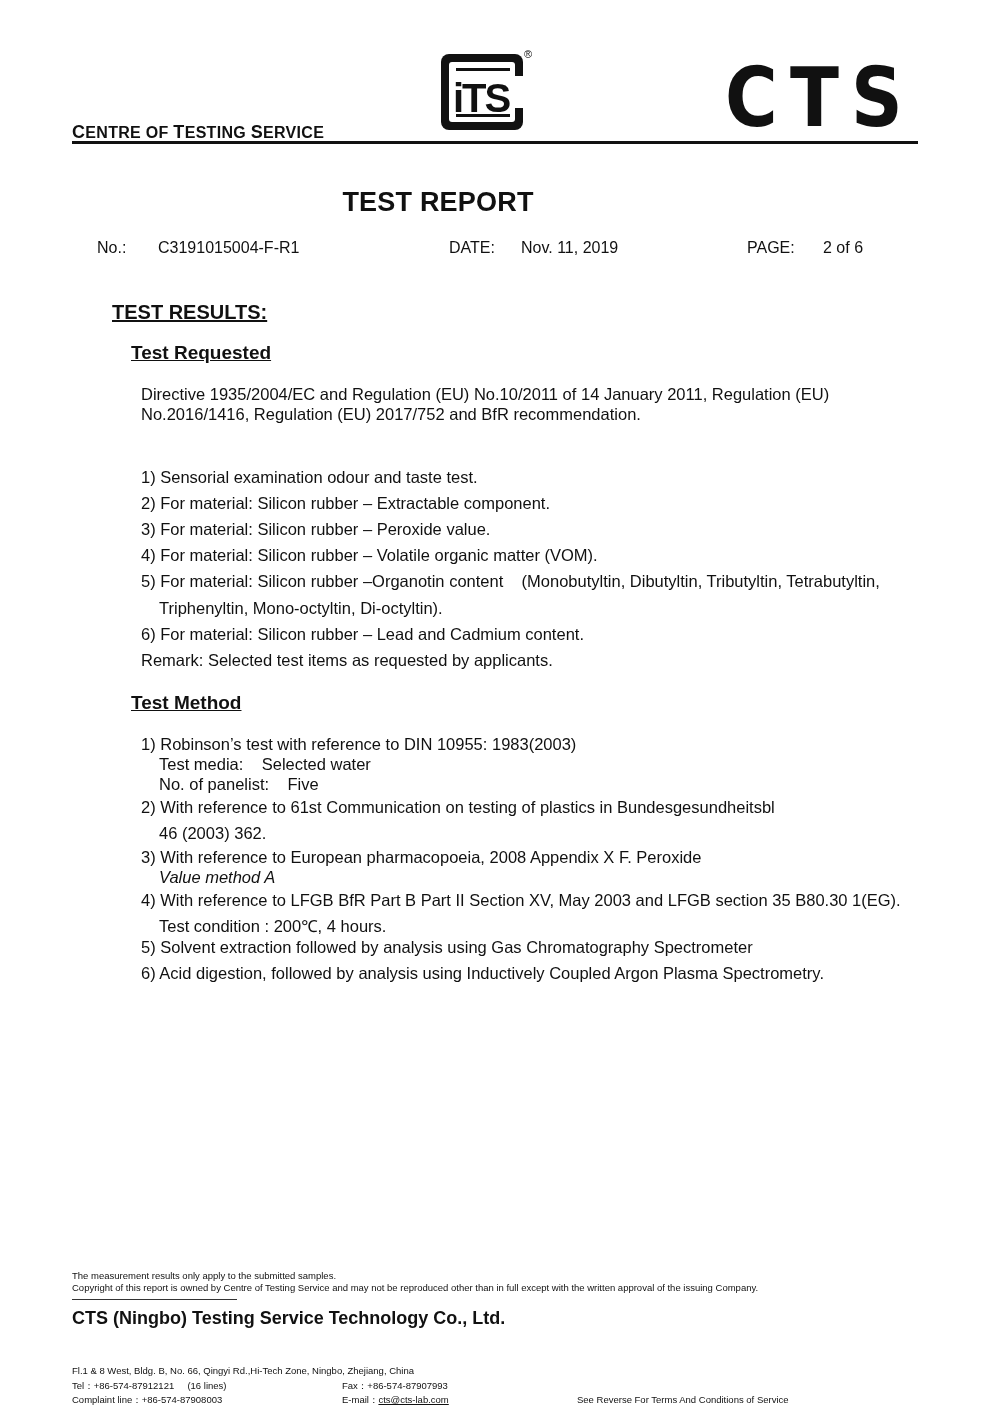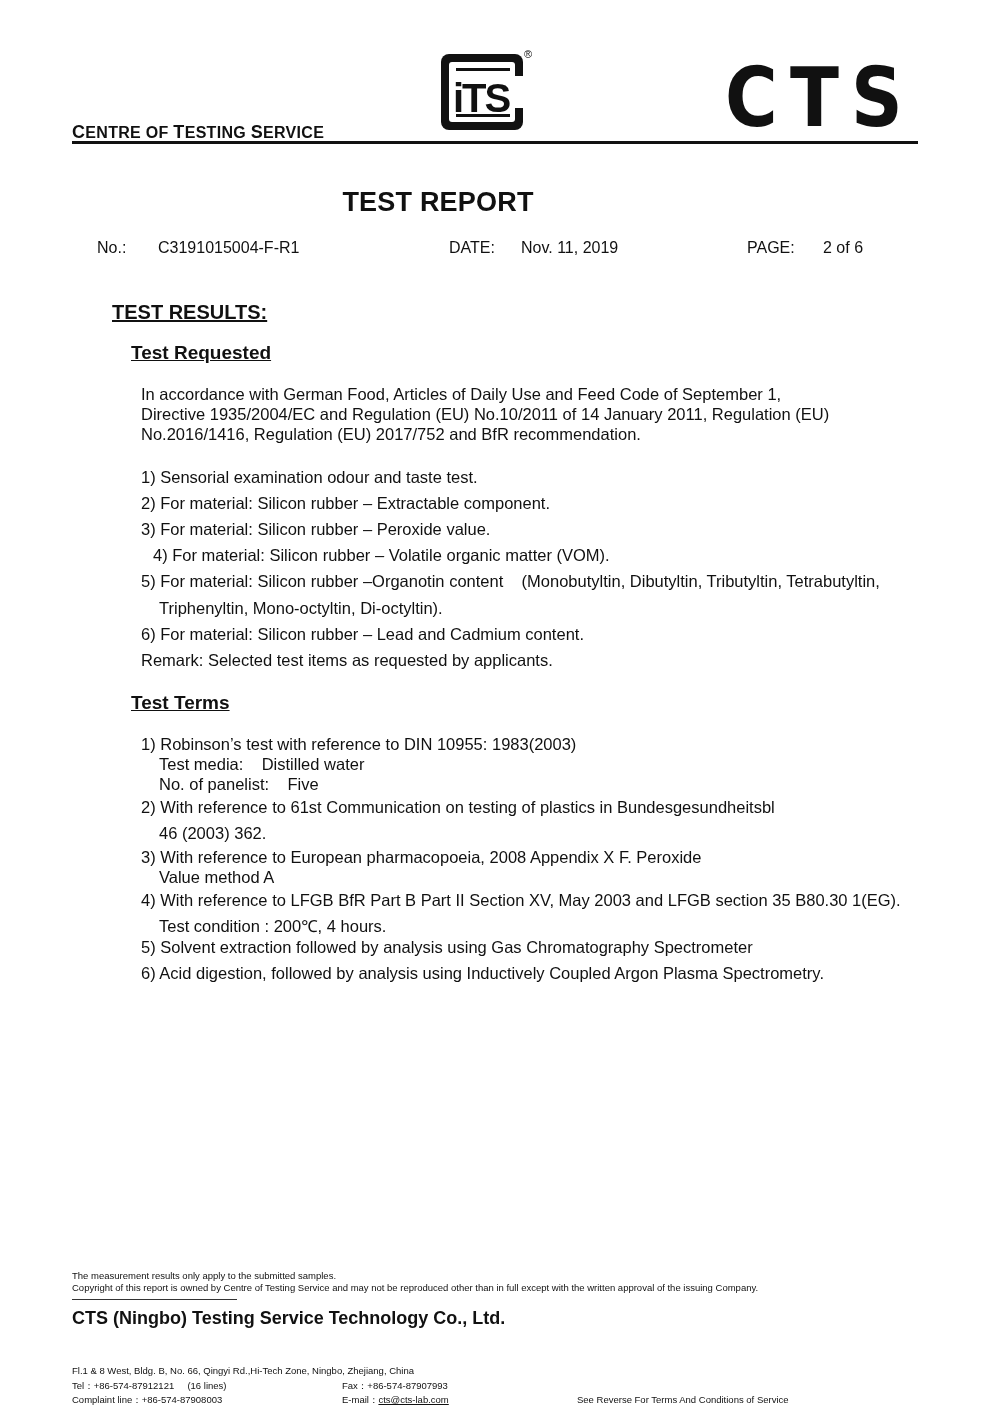--- a/index.html
+++ b/index.html
@@ -53,43 +53,42 @@
 <div class="abs meta" style="left:433px;">DATE:</div>
 <div class="abs meta" style="left:505px;">Nov. 11, 2019</div>
 <div class="abs meta" style="left:731px;">PAGE:</div>
 <div class="abs meta" style="left:807px;">2 of 6</div>
 
 <div class="abs h-results">TEST RESULTS:</div>
 
 <div class="abs h-sub" style="top:342px;">Test Requested</div>
 
 <div class="abs para">
-  <div>In accordance with German Food, Articles of Daily Use and Feed Code of September 1,</div>
   <div>Directive 1935/2004/EC and Regulation (EU) No.10/2011 of 14 January 2011, Regulation (EU)</div>
   <div>No.2016/1416, Regulation (EU) 2017/752 and BfR recommendation.</div>
 </div>
 
 <div class="abs line" style="top:468px;">1) Sensorial examination odour and taste test.</div>
 <div class="abs line" style="top:494px;">2) For material: Silicon rubber – Extractable component.</div>
 <div class="abs line" style="top:520px;">3) For material: Silicon rubber – Peroxide value.</div>
-<div class="abs line" style="top:546px;margin-left:12px;">4) For material: Silicon rubber – Volatile organic matter (VOM).</div>
+<div class="abs line" style="top:546px;">4) For material: Silicon rubber – Volatile organic matter (VOM).</div>
 <div class="abs line" style="top:572px; white-space: pre;">5) For material: Silicon rubber –Organotin content    (Monobutyltin, Dibutyltin, Tributyltin, Tetrabutyltin,</div>
 <div class="abs line indent" style="top:599px;">Triphenyltin, Mono-octyltin, Di-octyltin).</div>
 <div class="abs line" style="top:625px;">6) For material: Silicon rubber – Lead and Cadmium content.</div>
 <div class="abs line" style="top:651px;">Remark: Selected test items as requested by applicants.</div>
 
-<div class="abs h-sub" style="top:692px;">Test Terms</div>
+<div class="abs h-sub" style="top:692px;">Test Method</div>
 
 <div class="abs line" style="top:735px;">1) Robinson’s test with reference to DIN 10955: 1983(2003)</div>
-<div class="abs line indent" style="top:755px; white-space: pre;">Test media:    Distilled water</div>
+<div class="abs line indent" style="top:755px; white-space: pre;">Test media:    Selected water</div>
 <div class="abs line indent" style="top:775px; white-space: pre;">No. of panelist:    Five</div>
 <div class="abs line" style="top:798px;">2) With reference to 61st Communication on testing of plastics in Bundesgesundheitsbl</div>
 <div class="abs line indent" style="top:824px;">46 (2003) 362.</div>
 <div class="abs line" style="top:848px;">3) With reference to European pharmacopoeia, 2008 Appendix X F. Peroxide</div>
-<div class="abs line indent" style="top:868px;">Value method A</div>
+<div class="abs line indent" style="top:868px;font-style:italic;">Value method A</div>
 <div class="abs line" style="top:891px;">4) With reference to LFGB BfR Part B Part II Section XV, May 2003 and LFGB section 35 B80.30 1(EG).</div>
 <div class="abs line indent" style="top:914px;">Test condition : 200℃, 4 hours.</div>
 <div class="abs line" style="top:938px;">5) Solvent extraction followed by analysis using Gas Chromatography Spectrometer</div>
 <div class="abs line" style="top:964px;">6) Acid digestion, followed by analysis using Inductively Coupled Argon Plasma Spectrometry.</div>
 
 <div class="abs foot-small" style="top:1270px;">The measurement results only apply to the submitted samples.</div>
 <div class="abs foot-small" style="top:1282px;">Copyright of this report is owned by Centre of Testing Service and may not be reproduced other than in full except with the written approval of the issuing Company.</div>
 <div class="abs foot-rule"></div>
 <div class="abs foot-company">CTS (Ningbo) Testing Service Technology Co., Ltd.</div>
 <div class="abs foot-text" style="left:72px; top:1325px;">Fl.1 &amp; 8 West, Bldg. B, No. 66, Qingyi Rd.,Hi-Tech Zone, Ningbo, Zhejiang, China</div>

